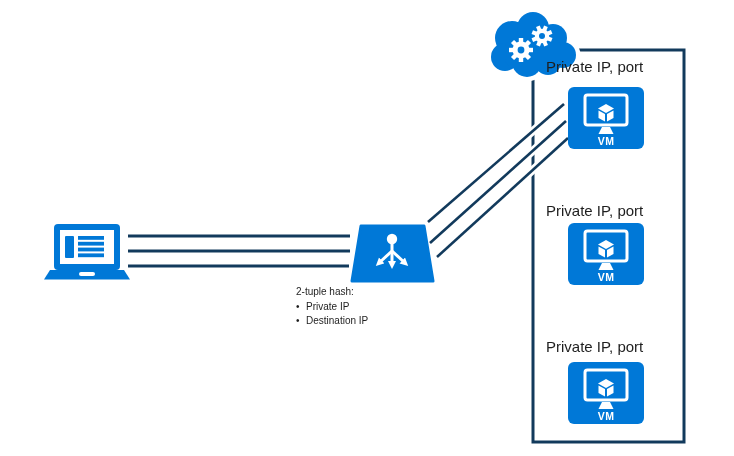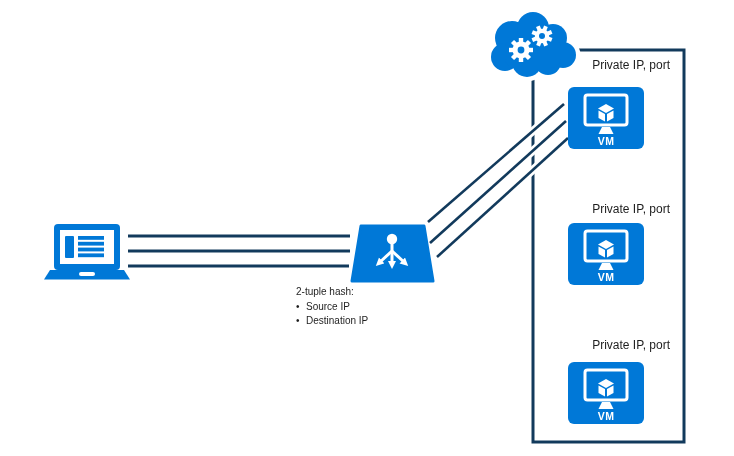--- a/index.html
+++ b/index.html
@@ -26,22 +26,22 @@
   .vm-badge{
     fill:#fff;
     font-family:"Liberation Sans", sans-serif;
     font-size:10.5px;
     font-weight:bold;
     letter-spacing:.5px;
   }
   .vm-label{
     position:absolute;
     left:546px;width:124px;height:20px;
-    text-align:right;
-    font-size:12px;
+    text-align:left;
+    font-size:15px;
     color:var(--text-dark);
     white-space:nowrap;
   }
   .vm-label.l1{top:58px;}
   .vm-label.l2{top:202px;}
   .vm-label.l3{top:338px;}
   .hash-caption{
     position:absolute;
     left:296px;top:285px;
     font-size:10px;
@@ -190,21 +190,21 @@
   </svg>
 
   <div class="vm-label l1">Private IP, port</div>
   <div class="vm-label l2">Private IP, port</div>
   <div class="vm-label l3">Private IP, port</div>
 
   <div class="hash-caption">
     <div>2-tuple hash:</div>
     <div class="bullet-row">
       <span class="dot">•</span>
-      <span>Source IP</span>
+      <span>Private IP</span>
     </div>
     <div class="bullet-row">
       <span class="dot">•</span>
       <span>Destination IP</span>
     </div>
   </div>
 
 </div>
 
 </body></html>

